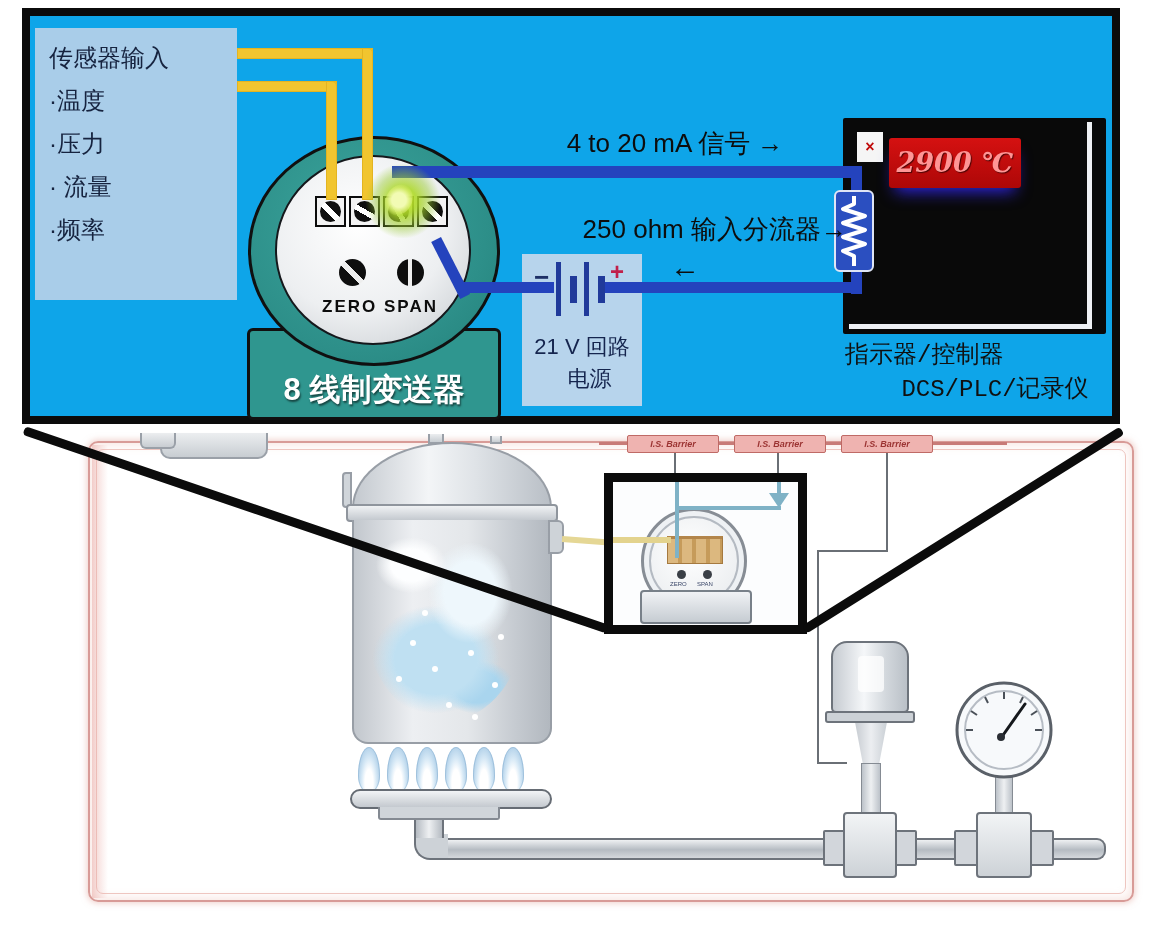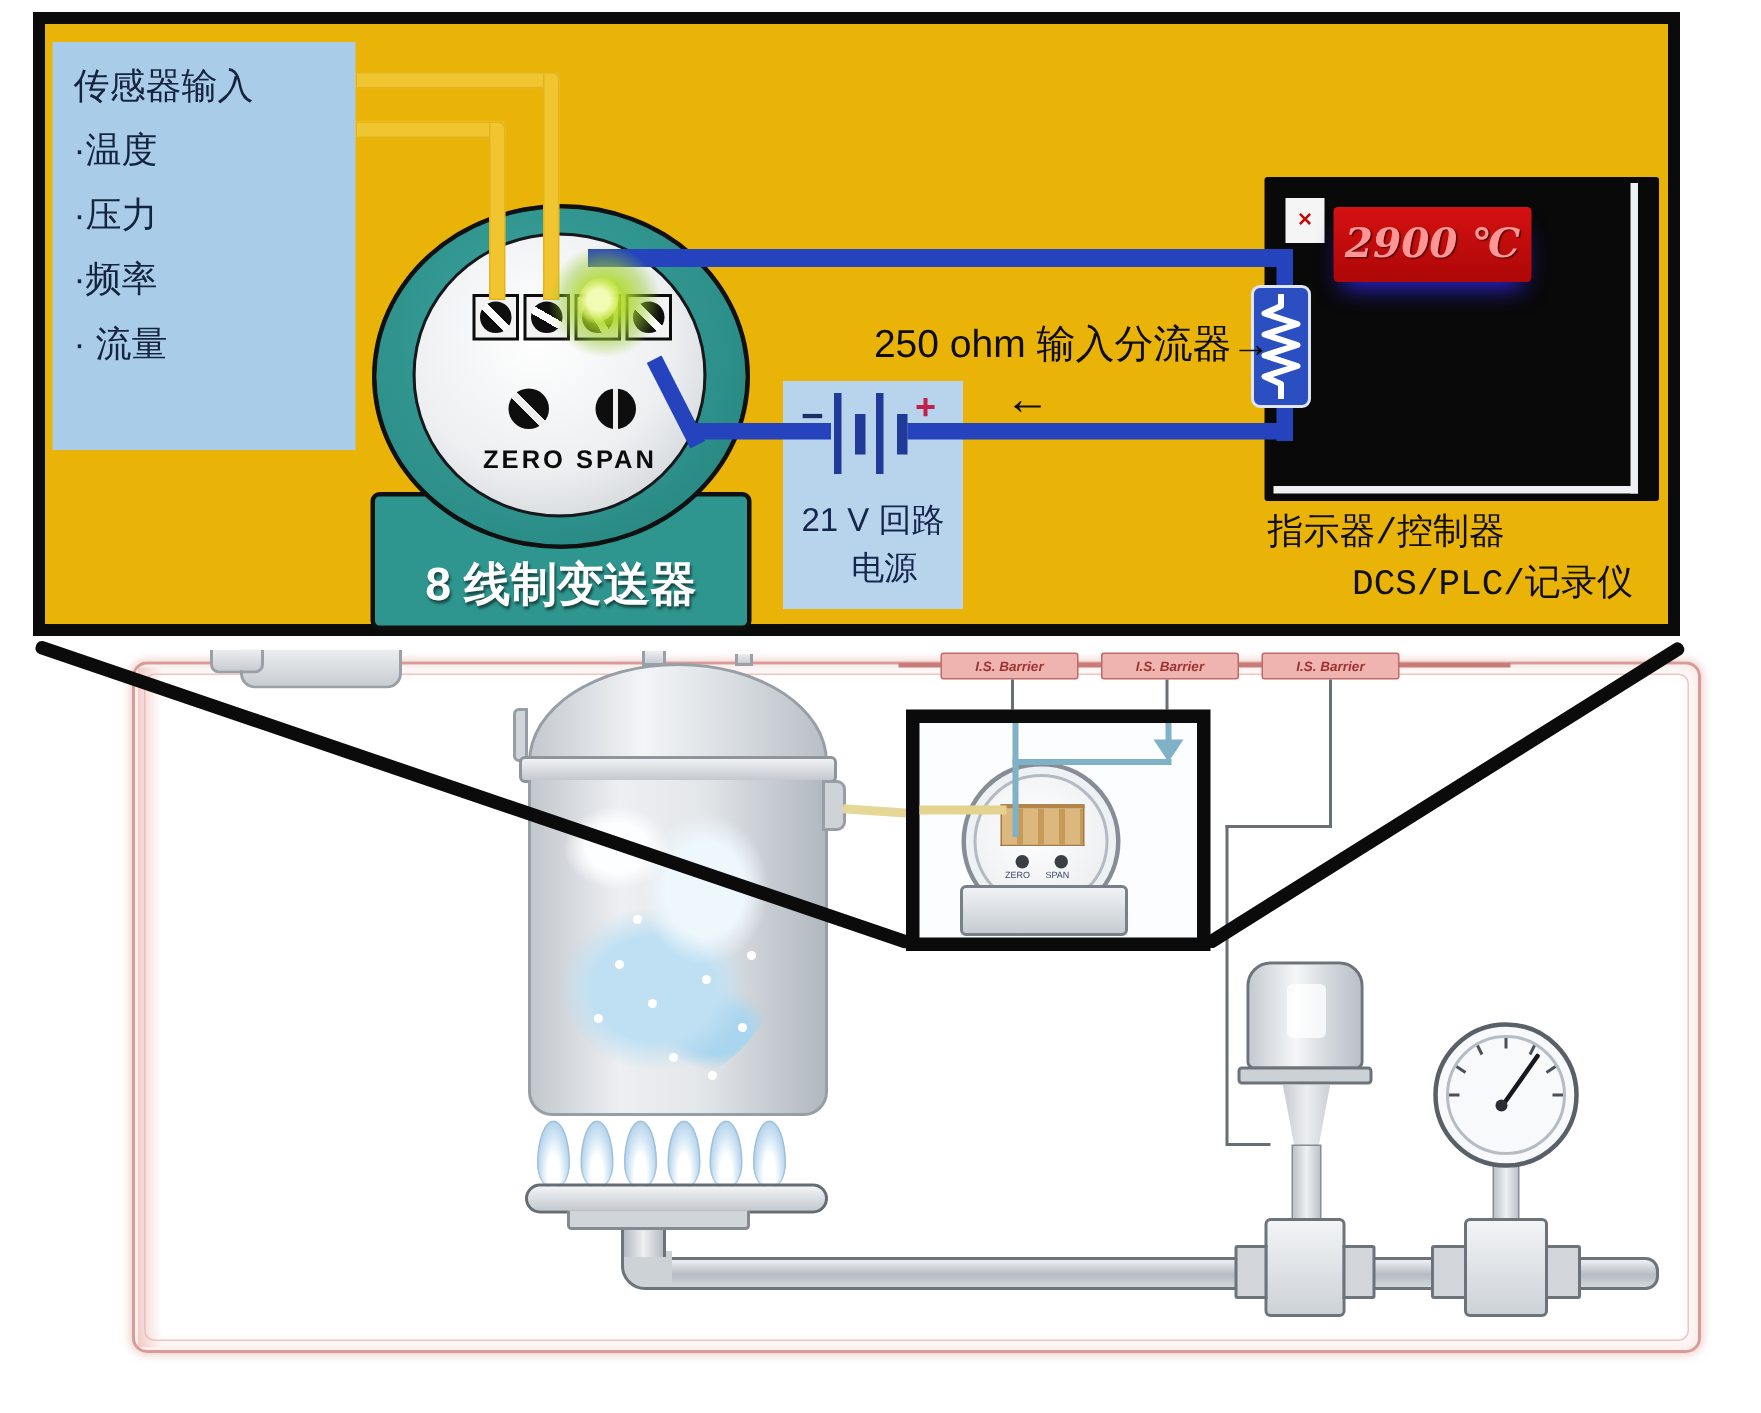--- a/index.html
+++ b/index.html
@@ -1,20 +1,20 @@
 <!DOCTYPE html>
 <html><head>
 <meta charset="utf-8">
 <style>
   html,body{margin:0;padding:0;background:#ffffff;}
   body{font-family:"Liberation Sans", sans-serif;}
   .stage{position:relative;width:1174px;height:942px;background:#ffffff;overflow:hidden;}
   .abs{position:absolute;}
   
-  .top-box{left:22px;top:8px;width:1098px;height:416px;border:8px solid #0b0b0b;background:#eab308;z-index:10;box-sizing:border-box;}
+  .top-box{left:22px;top:8px;width:1098px;height:416px;border:8px solid #0b0b0b;background:#0ea5e9;z-index:10;box-sizing:border-box;}
   .sensor-box{left:5px;top:12px;width:202px;height:272px;background:#a9cde9;color:#16233f;font-size:24px;padding:8px 0 0 14px;box-sizing:border-box;}
   .sensor-box .ln{line-height:43px;white-space:nowrap;}
   .wire-y{background:#f1c52f;box-shadow:inset 0 0 0 1px rgba(200,150,10,.35);}
   .wire-b{background:#2443bd;}
   .ring{left:218px;top:120px;width:246px;height:224px;border:3px solid #101010;border-radius:50%;background:radial-gradient(circle at 44% 38%, #3ba59d, #2d8f89 65%, #23807a);}
   .face{left:245px;top:139px;width:192px;height:186px;border:2px solid #15181c;border-radius:50%;background:radial-gradient(circle at 42% 36%, #ffffff, #edeff1 55%, #cfd3d7 88%, #c0c4c8);}
   .tbase{left:217px;top:312px;width:254px;height:92px;background:#2f968f;border:3px solid #101010;border-radius:6px;box-sizing:border-box;}
   .tbase .cap{position:absolute;left:0;right:0;top:38px;text-align:center;font-size:31px;font-weight:bold;color:#ffffff;text-shadow:1px 2px 2px rgba(0,0,0,.55);}
   .term{width:31px;height:31px;background:#f3f3f3;border:2px solid #0c0c0c;box-sizing:border-box;}
   .screw{position:absolute;left:3px;top:3px;width:21px;height:21px;border-radius:50%;background:#0e0e0e;}
@@ -168,22 +168,22 @@
 
   <div class="abs callout" style="left:24px;top:426px;width:616px;transform:rotate(18.8deg);"></div>
   <div class="abs callout" style="left:1122px;top:426px;width:375px;transform:rotate(147.9deg);"></div>
 
   <div class="abs top-box">
 
     <div class="abs sensor-box">
       <div class="ln">传感器输入</div>
       <div class="ln">·温度</div>
       <div class="ln">·压力</div>
+      <div class="ln">· 流量</div>
       <div class="ln">·频率</div>
-      <div class="ln">· 流量</div>
     </div>
 
     <div class="abs battery">
       <span class="sgn-m">−</span>
       <span class="sgn-p">+</span>
       <div class="t1">21 V 回路</div>
       <div class="t2">电源</div>
     </div>
 
     <div class="abs display">
@@ -237,17 +237,18 @@
 
     <div class="abs led"></div>
     <div class="abs led-core"></div>
 
     <div class="abs resistor">
       <svg width="36" height="78" viewBox="0 0 36 78">
         <polyline points="18,4 18,12 7,17 29,24 7,31 29,38 7,45 29,52 7,59 18,64 18,74" fill="none" stroke="#ffffff" stroke-width="4" stroke-linejoin="round"></polyline>
       </svg>
     </div>
 
+    <div class="abs lbl txt-c" style="left:480px;top:110px;width:330px;">4 to 20 mA 信号  →</div>
     <div class="abs lbl txt-r" style="left:523px;top:196px;width:294px;">250 ohm 输入分流器→</div>
     <div class="abs lbl" style="left:640px;top:234px;font-size:30px;">←</div>
   </div>
 
 </div>
 
 </body></html>

